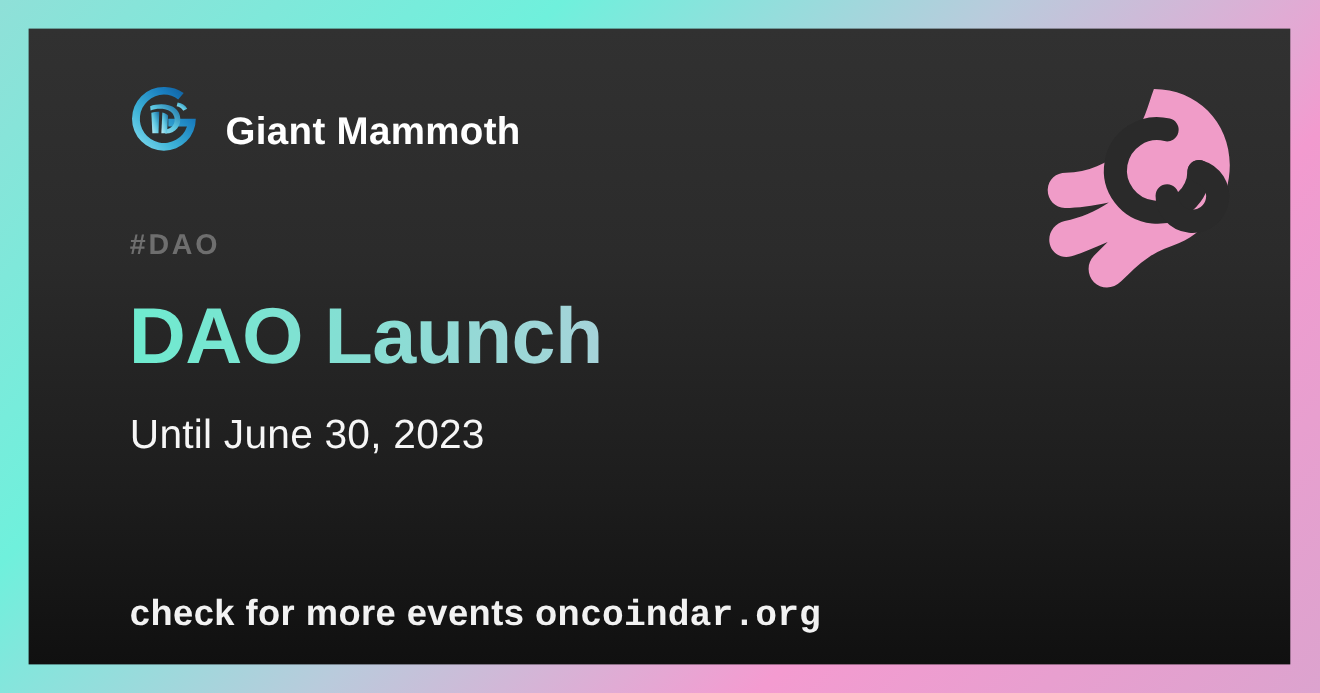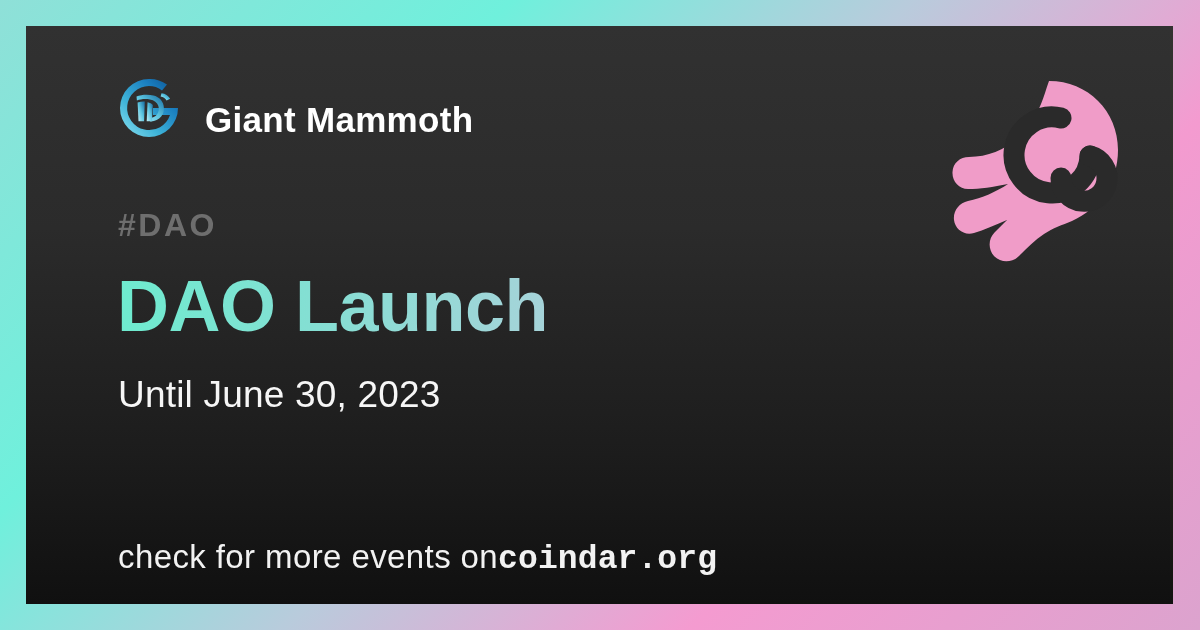--- a/index.html
+++ b/index.html
@@ -44,21 +44,21 @@
     font-weight:bold;
     color:#ffffff;
     letter-spacing:0.3px;
     white-space:nowrap;
   }
 
   
   #tag{
     position:absolute;
     left:92px; top:181px;
-    font-size:32px;
+    font-size:26px;
     font-weight:bold;
     color:#6e6e6e;
     letter-spacing:2.5px;
   }
 
   
   #headline{
     position:absolute;
     left:91px; top:243px;
     font-size:72px;
@@ -86,21 +86,21 @@
 
   
   #footer{
     position:absolute;
     left:92px; top:512px;
     font-size:33px;
     color:#f2f2f2;
     white-space:nowrap;
     display:flex; align-items:baseline; gap:0;
   }
-  #footer-prefix{ font-weight:400; letter-spacing:0.4px; }
+  #footer-prefix{ font-weight:700; letter-spacing:0.4px; }
   #footer-site{ font-weight:bold; letter-spacing:0.1px;font-family:Liberation Mono, monospace; }
 
   
   #coindar-mark{
     position:absolute;
     right:52px; top:52px;
     width:172px; height:186px;
   }
   #coindar-mark svg{ width:100%; height:100%; display:block; }
 </style>

